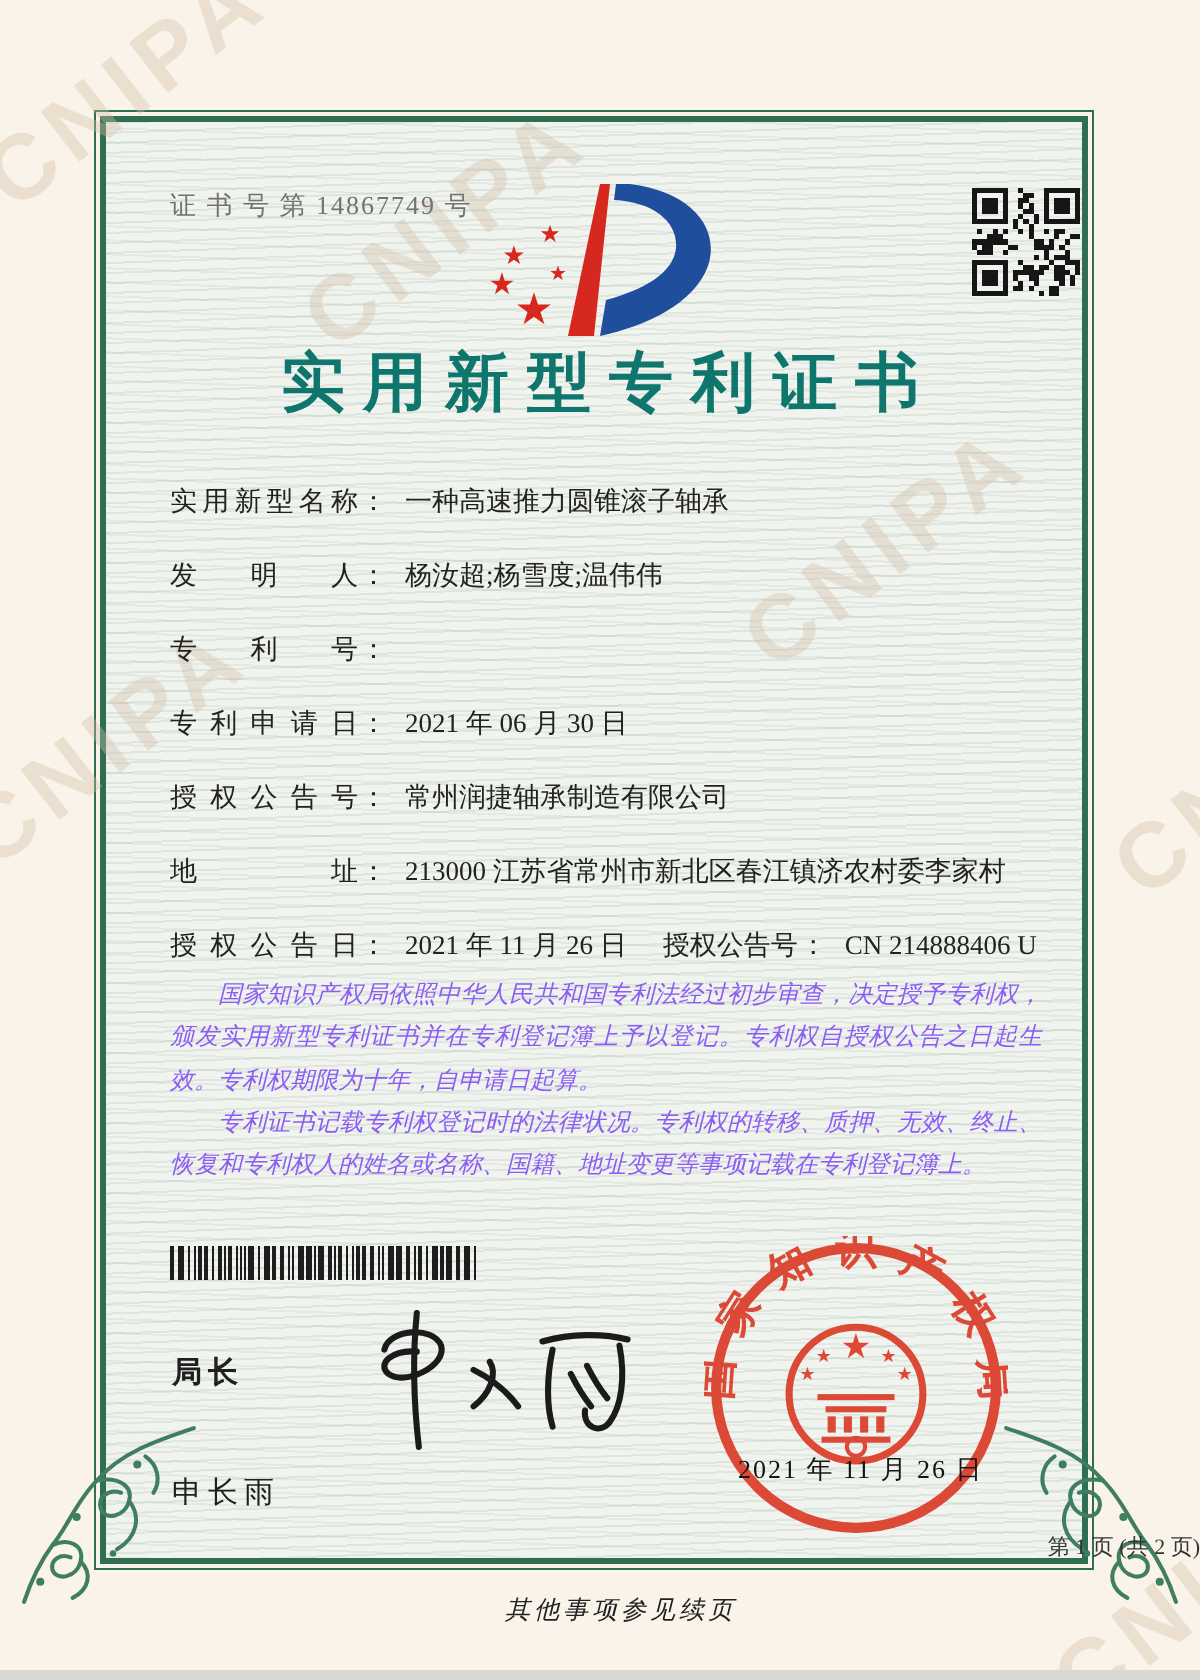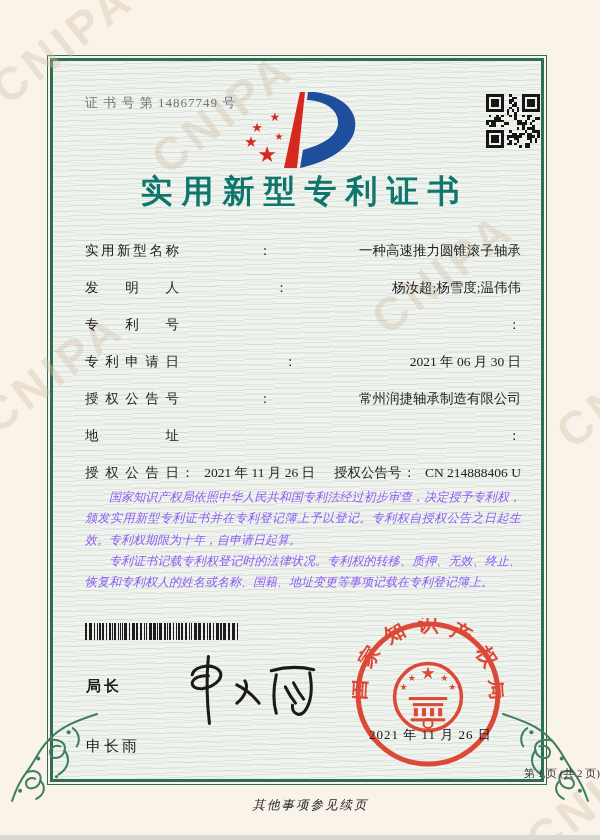--- a/index.html
+++ b/index.html
@@ -24,21 +24,21 @@
   }
   .layer { position:absolute; z-index:3; }
   .cert-no { left:85px; top:94px; font-size:13px; color:#737373; letter-spacing:1px; }
   .logo { left:237px; top:88px; width:130px; height:85px; }
   .qr { left:486px; top:94px; width:54px; height:54px; }
   .title {
     left:0; right:0; top:170px; text-align:center;
     font-size:32px; font-weight:700; letter-spacing:9px; text-indent:9px; color:#0f766e;
   }
   .fields { left:85px; top:241px; width:436px; font-size:13.5px; color:#222; }
-  .frow { display:flex; line-height:20px; margin-bottom:17px; white-space:nowrap;justify-content:space-between; }
+  .frow { display:flex; line-height:20px; margin-bottom:17px; white-space:nowrap; }
   .lbl { display:inline-block; width:94px; text-align:justify; text-align-last:justify; }
   .colon { margin-left:1px; }
   .val { margin-left:9px; }
   .grant-right { margin-left:18px; display:flex;font-family:Liberation Serif, serif; }
   .paras { left:85px; top:487px; width:436px; font-size:12px; line-height:1.78;
     font-style:italic; color:#8b5cf6; text-align:justify; }
   .paras p { text-indent:2em; }
   .barcode { left:85px; top:623px; }
   .signer { font-family:"Liberation Sans","DejaVu Sans",sans-serif; font-size:15px;
     color:#202020; letter-spacing:3px; font-weight:500; }
@@ -346,20 +346,21 @@
       <span class="val">2021 年 06 月 30 日</span>
     </div>
     <div class="frow">
       <span class="lbl">授权公告号</span>
         <span class="colon">：</span>
       <span class="val">常州润捷轴承制造有限公司</span>
     </div>
     <div class="frow">
       <span class="lbl">地址</span>
         <span class="colon">：</span>
+      <span class="val">213000 江苏省常州市新北区春江镇济农村委李家村</span>
     </div>
     <div class="frow">
       <span class="lbl">授权公告日</span>
         <span class="colon">：</span>
       <span class="val">2021 年 11 月 26 日</span>
       <span class="grant-right">
         <span>授权公告号</span>
           <span class="colon">：</span>
         <span class="val">CN 214888406 U</span>
       </span>

